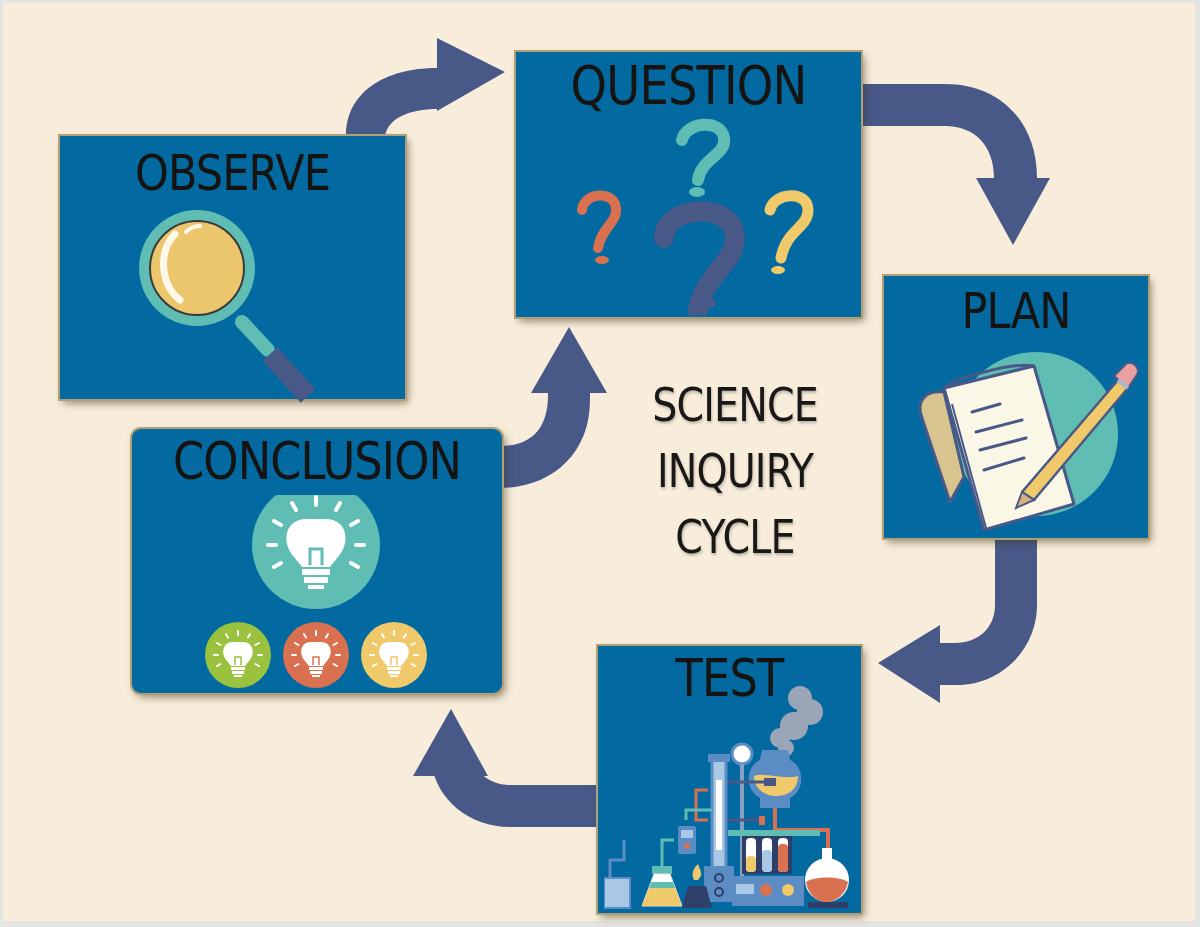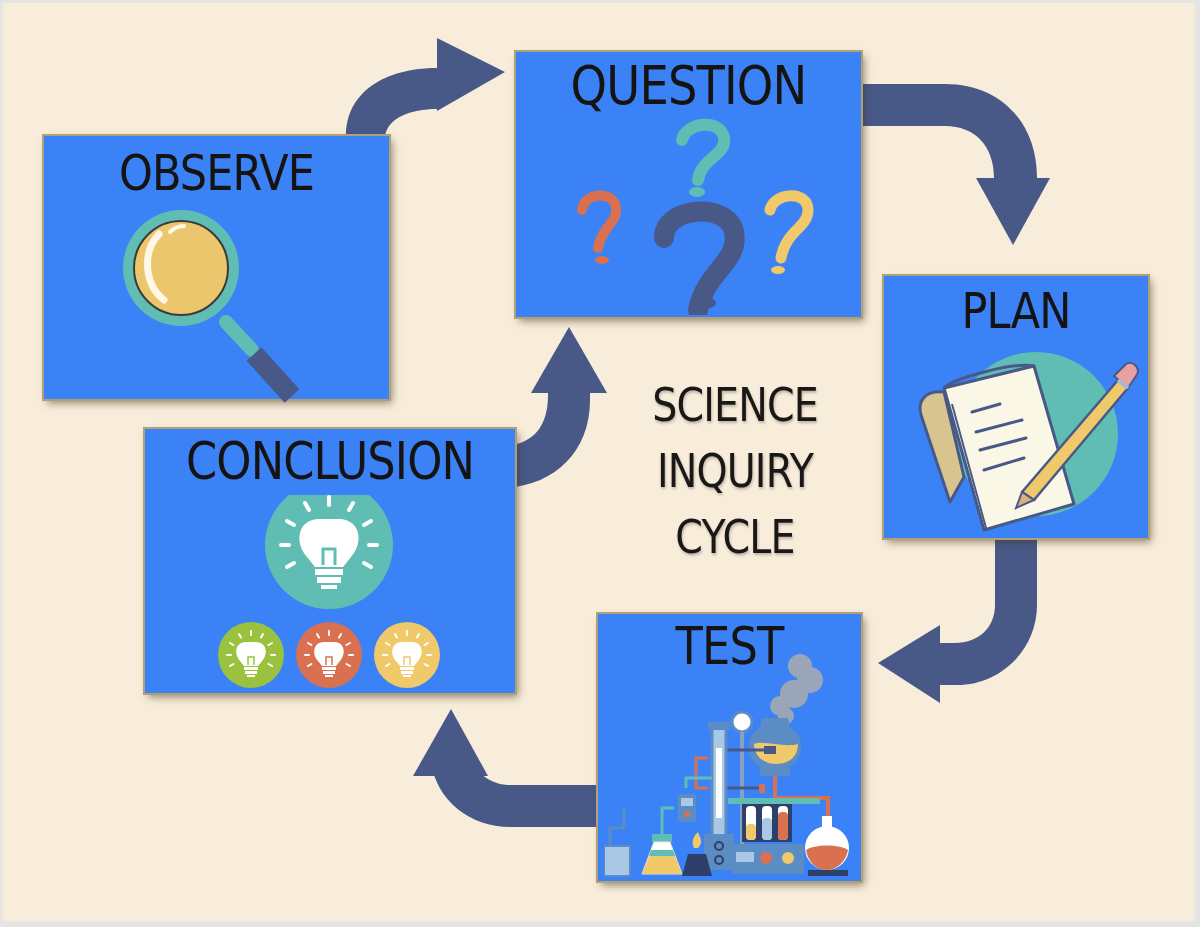--- a/index.html
+++ b/index.html
@@ -1,19 +1,19 @@
 <!DOCTYPE html>
 <html><head>
 <meta charset="utf-8">
 <style>
   html, body { margin:0; padding:0; }
   body { width:1200px; height:927px; background:#e4e4e2; position:relative; overflow:hidden; font-family:"DejaVu Sans", sans-serif; }
   .page { position:absolute; left:3px; top:3px; width:1192px; height:918px; background:#f8eddb; }
   .arrows { position:absolute; left:0; top:0; width:1200px; height:927px; }
-  .card { position:absolute; background:#3b82f6; box-shadow: 0 0 0 2px #b39f74, 3px 4px 8px rgba(60,45,20,0.55); }
+  .card { position:absolute; background:#0369a1; box-shadow: 0 0 0 2px #b39f74, 3px 4px 8px rgba(60,45,20,0.55); }
   .card-title { position:absolute; left:0; right:0; text-align:center; color:#161412; font-family:"DejaVu Sans", sans-serif; font-weight:normal; letter-spacing:-1px; transform:scaleX(0.86); transform-origin:center; }
   .card svg { position:absolute; }
   .center-title { position:absolute; left:600px; top:372px; width:270px; text-align:center; color:#1a1816; font-family:"DejaVu Sans", sans-serif; font-size:46px; line-height:66px; letter-spacing:-1px; transform:scaleX(0.86); text-shadow: 1px 2px 3px rgba(0,0,0,0.25); }
   .center-title div { display:block; }
 </style>
 </head>
 <body>
 
 <div class="page"></div>
 
@@ -41,21 +41,21 @@
       <polygon points="413,776 488,776 451,709"></polygon>
     </g>
 
     <g>
       <path d="M500,446 C530,446 548,430 548,395 L548,392 L590,392 L590,400 C590,455 550,488 500,488 Z"></path>
       <polygon points="531,393 607,393 569,327"></polygon>
     </g>
   </g>
 </svg>
 
-<div class="card" style="left:44px;top:136px;width:345px;height:263px;">
+<div class="card" style="left:60px;top:136px;width:345px;height:263px;">
   <div class="card-title" style="top:8px;font-size:50px;">OBSERVE</div>
   <svg style="left:70px;top:68px;" width="200" height="200" viewBox="0 0 200 200">
     <line x1="112" y1="118" x2="138" y2="146" stroke="#5fbdb3" stroke-width="14" stroke-linecap="round"></line>
     <line x1="140" y1="150" x2="178" y2="192" stroke="#485988" stroke-width="20"></line>
     <circle cx="67" cy="64" r="58" fill="#5fbdb3"></circle>
     <circle cx="67" cy="64" r="47" fill="#ecc66d" stroke="#3a3a3a" stroke-width="2"></circle>
     <path d="M45,30 C28,48 30,80 50,96" stroke="#fff8e8" stroke-width="7" fill="none" stroke-linecap="round"></path>
     <path d="M56,28 C60,24 66,22 70,22" stroke="#fff8e8" stroke-width="4" fill="none" stroke-linecap="round"></path>
   </svg>
 </div>
@@ -92,21 +92,21 @@
       <line x1="66" y1="128" x2="112" y2="116"></line>
       <line x1="70" y1="148" x2="110" y2="136"></line>
     </g>
     <path d="M108,170 L204,58 L214,66 L120,178 Z" fill="#efc96a" stroke="#485988" stroke-width="2.5" stroke-linejoin="round"></path>
     <path d="M108,170 L120,178 L102,186 Z" fill="#d8b07a" stroke="#485988" stroke-width="2"></path>
     <path d="M200,54 L212,42 C218,38 228,46 222,54 L214,66 Z" fill="#e8a0a0" stroke="#485988" stroke-width="2"></path>
     <line x1="204" y1="58" x2="214" y2="66" stroke="#a9b6d6" stroke-width="4"></line>
   </svg>
 </div>
 
-<div class="card" style="left:145px;top:429px;width:370px;height:264px;">
+<div class="card" style="left:132px;top:429px;width:370px;height:264px;border-radius:9px;">
   <div class="card-title" style="top:2px;font-size:52px;">CONCLUSION</div>
   <svg style="left:70px;top:66px;" width="230" height="196" viewBox="0 0 230 196">
     <defs>
       <g id="bulb">
         <path d="M-10,-26 C-30,-26 -36,-4 -22,12 L-14,22 L14,22 L22,12 C36,-4 30,-26 10,-26 Z" fill="#ffffff"></path>
         <rect x="-14" y="24" width="28" height="6" fill="#ffffff"></rect>
         <rect x="-12" y="32" width="24" height="6" fill="#ffffff"></rect>
         <rect x="-8" y="40" width="16" height="4" fill="#ffffff"></rect>
         <path d="M-6,20 L-6,4 L6,4 L6,20" stroke="currentColor" stroke-width="3" fill="none"></path>
         <g stroke="#ffffff" stroke-width="4" stroke-linecap="round">
@@ -134,21 +134,21 @@
     <g transform="translate(114,160) scale(0.5)" style="color:#d9704f">
         <use href="#bulb"></use>
       </g>
     <circle cx="192" cy="160" r="33" fill="#efc96a"></circle>
     <g transform="translate(192,160) scale(0.5)" style="color:#efc96a">
         <use href="#bulb"></use>
       </g>
   </svg>
 </div>
 
-<div class="card" style="left:598px;top:614px;width:263px;height:267px;">
+<div class="card" style="left:598px;top:646px;width:263px;height:267px;">
   <div class="card-title" style="top:2px;font-size:52px;">TEST</div>
   <svg style="left:6px;top:34px;" width="252" height="230" viewBox="0 0 252 230">
 
     <g fill="#9aa6b8">
       <circle cx="196" cy="18" r="12"></circle>
         <circle cx="206" cy="32" r="13"></circle>
       <circle cx="190" cy="46" r="14"></circle>
         <circle cx="176" cy="58" r="10"></circle>
         <circle cx="182" cy="68" r="8"></circle>
     </g>

